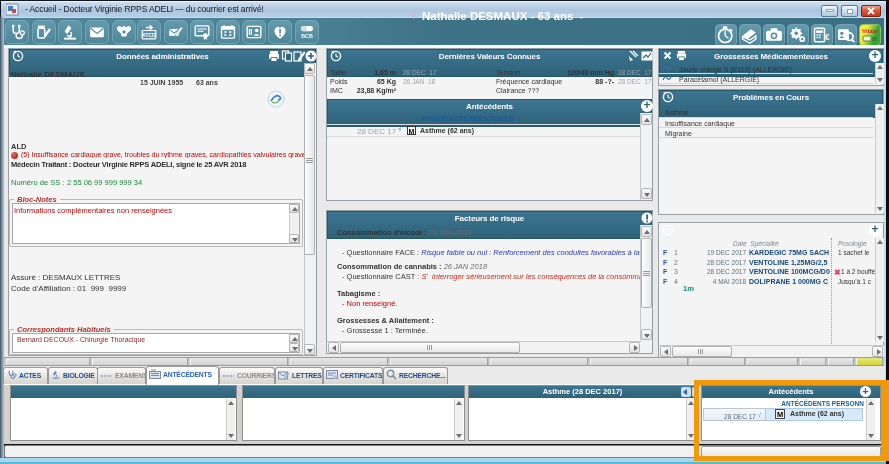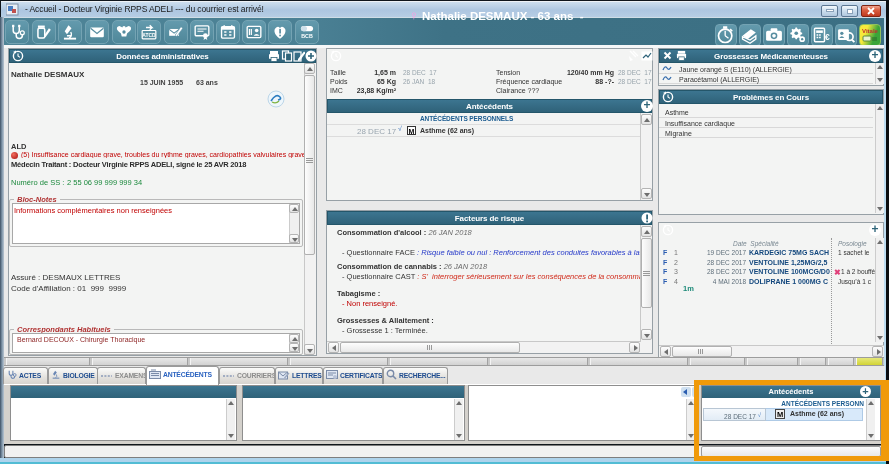--- a/index.html
+++ b/index.html
@@ -16,21 +16,21 @@
 #tool{left:4px;top:17px;width:881px;height:28px;border-top:1px solid #cfdde6;background:linear-gradient(90deg,#4e8497 0%,#4a8094 35%,#3e7286 50%,#3b6f83 100%);}
 .tb{position:absolute;top:18px;width:26px;height:26px;border-radius:5px;background:linear-gradient(#639aad,#4f8799);border:1px solid #74a3b3;}
 .tb2{position:absolute;top:22px;width:22px;height:22px;border-radius:4px;background:linear-gradient(#639aad,#4f8799);border:1px solid #74a3b3;}
 .tb svg,.tb2 svg{position:absolute;left:0;top:0;}
 #patname{left:409px;top:8px;font-size:11.5px;font-weight:bold;color:#fff;}
 #patname .f{color:#ff8adf;font-size:11px;}
 
 #main{left:4px;top:48px;width:881px;height:319px;background:#e9e9e9;}
 
 .panel{position:absolute;background:#f3f4f3;border:1px solid #97a0a6;}
-.hd{position:absolute;height:14px;background:linear-gradient(#3c7590,#2f6279);border:1px solid #24566a;color:#fff;font-size:8px;letter-spacing:-0.1px;font-weight:bold;text-align:center;line-height:14px;}
+.hd{position:absolute;height:28px;background:linear-gradient(#3c7590,#2f6279);border:1px solid #24566a;color:#fff;font-size:8px;letter-spacing:-0.1px;font-weight:bold;text-align:center;line-height:14px;}
 .plus{position:absolute;top:1px;width:12px;height:12px;border-radius:50%;background:#fff;color:#2e6579;font-weight:bold;font-size:12px;line-height:11px;text-align:center;}
 
 .sbv{position:absolute;width:12px;background:#f2f2f2;border-left:1px solid #c8c8c8;}
 .sbh{position:absolute;height:12px;background:#f2f2f2;border-top:1px solid #c8c8c8;}
 .sbb{position:absolute;width:11px;height:11px;background:linear-gradient(#fdfdfd,#e3e3e3);border:1px solid #b4b4b4;border-radius:2px;}
 .tri-u{position:absolute;width:0;height:0;border-left:3px solid transparent;border-right:3px solid transparent;border-bottom:4px solid #6e6e6e;}
 .tri-d{position:absolute;width:0;height:0;border-left:3px solid transparent;border-right:3px solid transparent;border-top:4px solid #6e6e6e;}
 .tri-l{position:absolute;width:0;height:0;border-top:3px solid transparent;border-bottom:3px solid transparent;border-right:4px solid #6e6e6e;}
 .tri-r{position:absolute;width:0;height:0;border-top:3px solid transparent;border-bottom:3px solid transparent;border-left:4px solid #6e6e6e;}
 .thumb{position:absolute;background:linear-gradient(90deg,#fdfdfd,#e8e8e8);border:1px solid #b0b0b0;border-radius:2px;}
@@ -310,20 +310,21 @@
       <div class="abs" style="left:289px;top:334px;width:10px;height:18px;background:#f0f0f0;border-left:1px solid #ccc"></div>
       <div class="sbb abs" style="left:289px;top:334px;width:10px;height:9px">
         <span class="tri-u" style="left:2px;top:2px"></span>
       </div>
       <div class="sbb abs" style="left:289px;top:343px;width:10px;height:9px">
         <span class="tri-d" style="left:2px;top:3px"></span>
       </div>
     </div>
 
  <div class="panel" style="left:326px;top:48px;width:327px;height:153px"></div>
+ <div class="hd" style="left:327px;top:49px;width:325px">Dernières Valeurs Connues</div>
  <div id="midicons">
       <svg class="abs" style="left:330px;top:50px" width="12" height="12" viewBox="0 0 12 12">
         <circle cx="6" cy="6" r="4.6" fill="none" stroke="#fff" stroke-width="1.4"></circle>
         <path d="M6 3.4 V6 l2 1.4" stroke="#fff" stroke-width="1.1" fill="none"></path>
         <path d="M1 2 L4 0.5 4 3.5z" fill="#fff"></path>
       </svg>
       <svg class="abs" style="left:627px;top:50px" width="12" height="12" viewBox="0 0 12 12">
         <path d="M3 1 l6 6 M6 1 l5 5" stroke="#fff" stroke-width="1.4"></path>
         <path d="M2 6 l4 4 -3 1 z" fill="#fff"></path>
       </svg>
@@ -558,20 +559,21 @@
             <path d="M7 7 l3 3" stroke="#7a8ba8" stroke-width="1.6"></path>
           </svg></span>RECHERCHE...</div>
     </div>
 
  <div id="bots" class="abs"></div>
  <div class="bp" style="left:10px;top:385px;width:227px;height:56px"></div>
  <div class="bph" style="left:11px;top:386px;width:225px"></div>
  <div class="bp" style="left:242px;top:385px;width:223px;height:56px"></div>
  <div class="bph" style="left:243px;top:386px;width:221px"></div>
  <div class="bp" style="left:468px;top:385px;width:229px;height:56px"></div>
+ <div class="bph" style="left:469px;top:386px;width:227px">Asthme (28 DEC 2017)</div>
  <div class="bp" style="left:701px;top:385px;width:180px;height:56px"></div>
  <div class="bph" style="left:702px;top:386px;width:178px">Antécédents</div>
  <div class="plus" style="left:860px;top:386px;width:11px;height:11px;font-size:11px;line-height:10px">+</div>
  <div class="t b" style="left:703px;top:400px;width:161px;text-align:right;color:#1c5c90;font-size:6.5px">ANTÉCÉDENTS PERSONN</div>
  <div class="abs" style="left:703px;top:408px;width:160px;height:13px;background:#d8e9fa;border:1px solid #aecae6"></div>
  <div class="abs" style="left:703px;top:408px;width:63px;height:13px;background:linear-gradient(#f4f8fc,#e2ecf6);border:1px solid #b8c6d4;font-size:6.5px;font-family:'Liberation Sans',sans-serif;color:#5e6e7a;text-align:right;line-height:12px;padding-right:4px">28 DEC 17 <span style="color:#4a7ec2;font-size:6px;vertical-align:2px">√</span></div>
  <div class="abs" style="left:775px;top:409px;width:10px;height:10px;border:1px solid #444;background:#eee;font-size:7.5px;font-weight:bold;text-align:center;line-height:10px">M</div>
  <div class="t b" style="left:790px;top:410px;font-size:7px">Asthme (62 ans)</div>
  <div id="bsbs">
       <div class="abs" style="left:226px;top:399px;width:9px;height:41px;background:#f0f0f0;border-left:1px solid #ccc"></div>

